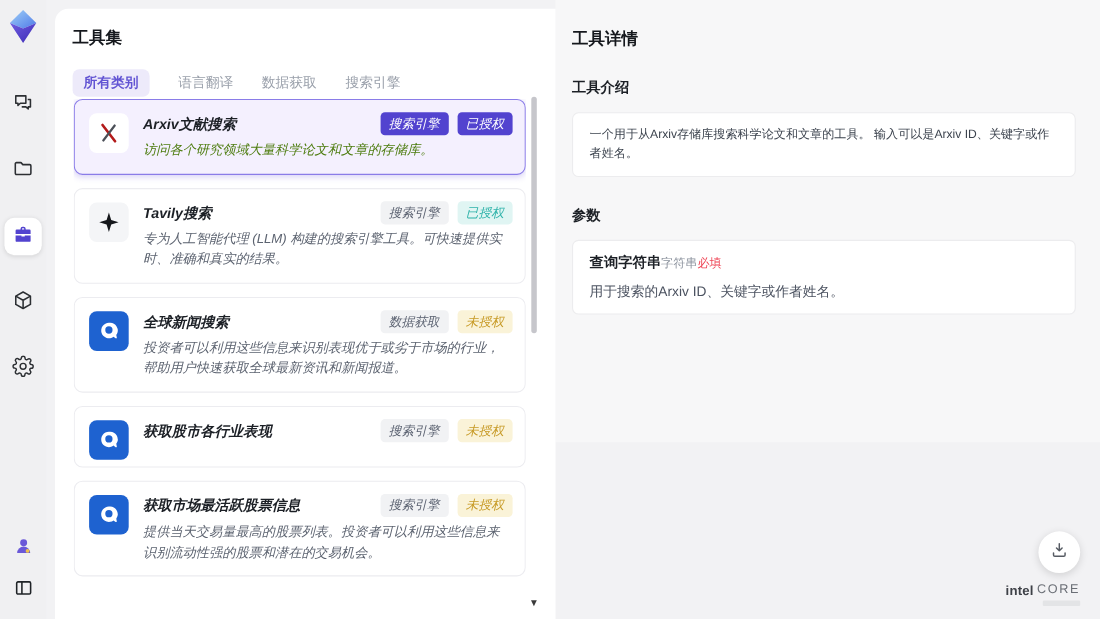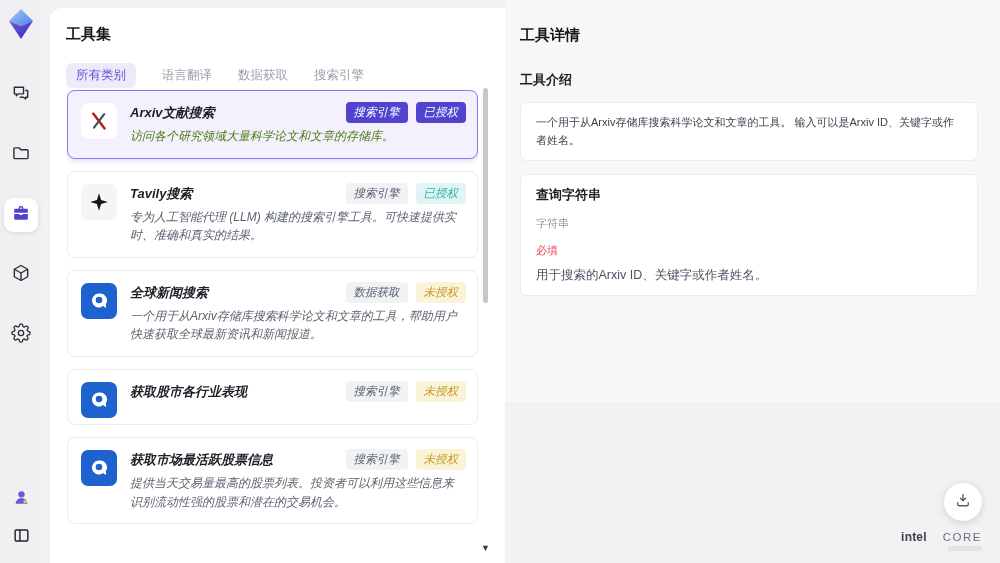--- a/index.html
+++ b/index.html
@@ -19,21 +19,21 @@
   .rail-bottom { position:absolute; bottom:14px; left:0; width:42px;
     display:flex; flex-direction:column; align-items:center; gap:14px; }
   .rail-bottom svg { width:19px; height:19px; }
 
   
   .list-panel { position:absolute; left:50px; top:8px; width:455px; height:555px;
     background:#ffffff; border-top-left-radius:12px; z-index:2; }
   .lp-title { margin:17px 0 0 16px; font-size:15px; font-weight:bold; color:#15181d; }
   .tabs { margin:19px 0 0 16px; display:flex; align-items:center; gap:26px; font-size:12.5px; }
   .tab { color:#9aa0ab; cursor:pointer; white-space:nowrap; }
-  .tab.active { color:#6254d3; background:#edeafa; padding:4px 10px; border-radius:6px; font-weight:normal; }
+  .tab.active { color:#6254d3; background:#edeafa; padding:4px 10px; border-radius:6px; font-weight:bold; }
   .cards { position:absolute; left:17px; top:82px; width:411px; bottom:0;
     display:flex; flex-direction:column; gap:12px; overflow:hidden;font-style:italic; }
   .card { position:relative; background:#ffffff; border:1px solid #ececf0; border-radius:8px;
     padding:12px 12px 12px 62px; min-height:56px; flex:0 0 auto; cursor:pointer; }
   .card.selected { background:#f4f0fe; border:1.5px solid #8a7ce8;
     box-shadow:0 1px 6px rgba(110,90,220,.28); }
   .tool-icon { position:absolute; left:13px; top:12px; width:36px; height:36px; border-radius:7px;
     background:#f4f5f7; display:flex; align-items:center; justify-content:center; overflow:hidden; }
   .card.selected .tool-icon { background:#ffffff; }
   .tool-icon.blue { background:#1e62d0; }
@@ -54,33 +54,33 @@
   .lp-thumb { position:absolute; top:2px; left:0; width:5px; height:215px; border-radius:3px; background:#c6c6cb; }
   .lp-arrow { position:absolute; bottom:0; left:-2px; font-size:9px; color:#3a3a3a; }
 
   
   .detail { position:absolute; left:505px; top:0; width:495px; height:402px; background:#f7f7f8; }
   .dt-title { margin:26px 0 0 15px; font-size:15px; font-weight:bold; color:#15181d; }
   .dt-sub { margin:26px 0 0 15px; font-size:13px; font-weight:bold; color:#1c2026; }
   .dt-card { margin:13px 22px 0 15px; background:#ffffff; border:1px solid #ececee;
     border-radius:6px; padding:11px 15px; }
   .dt-intro-text { font-size:11px; color:#3c434e; line-height:1.6; }
-  .param-line { display:flex; align-items:baseline; gap:12px;flex-direction:column; }
+  .param-line { display:flex; align-items:baseline; gap:0; }
   .param-name { font-size:13px; font-weight:bold; color:#1c2026; }
   .param-type { font-size:11px; color:#8a919c; }
   .param-required { font-size:11px; color:#ef4656; }
   .param-desc { margin-top:9px; font-size:12.5px; color:#4b5260; }
 
   
   .download-fab { position:absolute; right:18px; bottom:42px; width:38px; height:38px;
     border-radius:50%; background:#ffffff; box-shadow:0 2px 8px rgba(0,0,0,.14);
     display:flex; align-items:center; justify-content:center; cursor:pointer; }
   .download-fab svg { width:18px; height:18px; }
   .intel { position:absolute; right:18px; bottom:12px; text-align:center; line-height:1; }
-  .intel .row { font-size:12px; color:#3e4147; display:flex; align-items:flex-end; gap:16px; }
+  .intel .row { font-size:12px; color:#3e4147; display:flex; align-items:flex-start; gap:3px; }
   .intel .i { font-weight:bold; letter-spacing:.2px; }
   .intel .c { font-weight:400; color:#6b6f76; letter-spacing:1.5px; font-size:11.5px; }
   .intel .bar { margin:3px 0 0 auto; width:34px; height:5px; background:#e3e4e6; border-radius:1px; }
 </style>
 </head>
 <body>
 
 <div class="stage">
 
   <nav class="rail">
@@ -202,21 +202,21 @@
         </div>
       </article>
 
       <article class="card">
         <div class="tool-icon blue">
           <svg viewBox="0 0 24 24">
             <path d="M12 4.5a7 7 0 1 0 4.2 12.6l1.9 1.4a.7.7 0 0 0 1.1-.7l-.5-2.3A7 7 0 0 0 12 4.5zm0 3.2a3.3 3.3 0 1 1 0 6.6 3.3 3.3 0 0 1 0-6.6z" fill="#ffffff"></path>
           </svg>
         </div>
         <div class="tool-name">全球新闻搜索</div>
-        <div class="tool-desc">一个用于从Arxiv存储库搜索科学论文和文章的工具，帮助用户快速获取全球最新资讯和新闻报道。</div>
+        <div class="tool-desc">投资者可以利用这些信息来识别表现优于或劣于市场的行业，帮助用户快速获取全球最新资讯和新闻报道。</div>
         <div class="badges">
           <span class="badge cat-gray">数据获取</span>
           <span class="badge auth-amber">未授权</span>
         </div>
       </article>
 
       <article class="card">
         <div class="tool-icon blue">
           <svg viewBox="0 0 24 24">
             <path d="M12 4.5a7 7 0 1 0 4.2 12.6l1.9 1.4a.7.7 0 0 0 1.1-.7l-.5-2.3A7 7 0 0 0 12 4.5zm0 3.2a3.3 3.3 0 1 1 0 6.6 3.3 3.3 0 0 1 0-6.6z" fill="#ffffff"></path>
@@ -252,20 +252,21 @@
   </section>
 
   <section class="detail">
     <h2 class="dt-title">工具详情</h2>
 
     <h3 class="dt-sub">工具介绍</h3>
     <div class="dt-card">
       <p class="dt-intro-text">一个用于从Arxiv存储库搜索科学论文和文章的工具。 输入可以是Arxiv ID、关键字或作者姓名。</p>
     </div>
 
+    <h3 class="dt-sub">参数</h3>
     <div class="dt-card">
       <div class="param-line">
         <span class="param-name">查询字符串</span>
         <span class="param-type">字符串</span>
         <span class="param-required">必填</span>
       </div>
       <p class="param-desc">用于搜索的Arxiv ID、关键字或作者姓名。</p>
     </div>
   </section>
 

